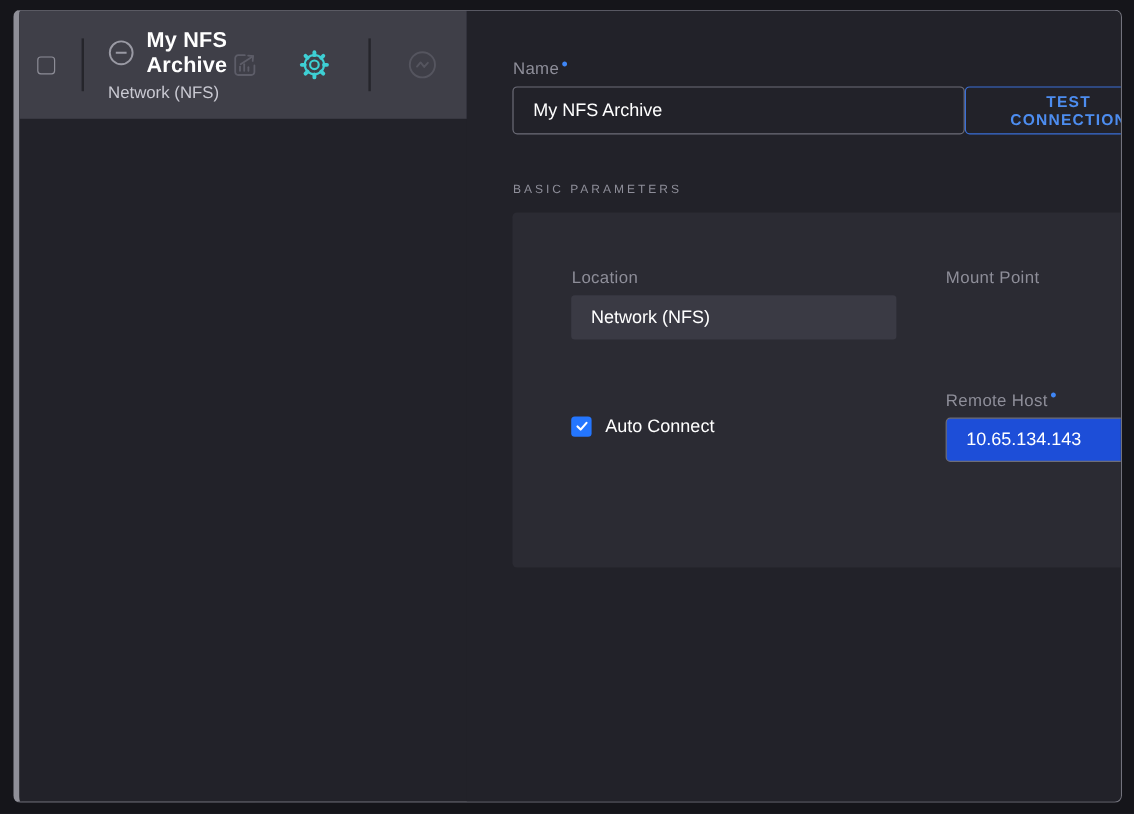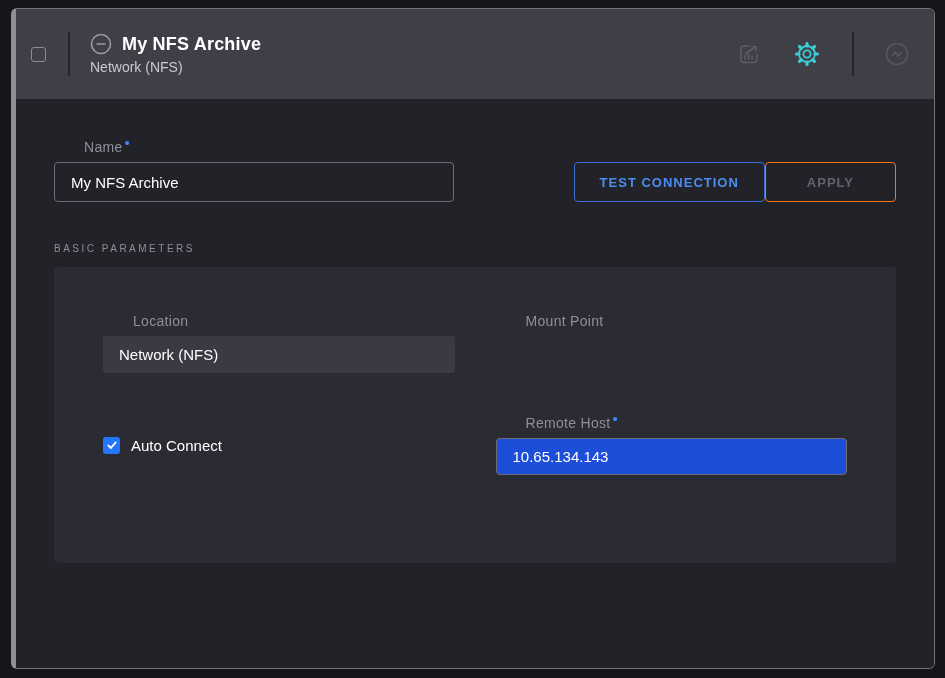--- a/index.html
+++ b/index.html
@@ -12,21 +12,21 @@
   }
   .card {
     position:absolute;
     top:8px; left:11px; right:10px; bottom:9px;
     background:#222229;
     border:1px solid #72727c;
     border-left:5px solid #8f8f98;
     border-radius:6px;
     overflow:hidden;
     display:flex;
-    flex-direction:column;
+    flex-direction:row;
   }
   
   .card-header {
     height:90px;
     flex:0 0 90px;
     background:#3f3f48;
     display:flex;
     align-items:center;
     padding:0 22px 0 15px;
   }
@@ -65,21 +65,20 @@
     padding:40px 38px 0 38px;
   }
   .name-row { display:flex; align-items:flex-end; }
   .name-field { width:400px; }
   .field-label {
     display:block;
     font-size:14px;
     color:#8e8e99;
     margin-bottom:7px;
     letter-spacing:.3px;
-    margin-left:30px;
   }
   .req-dot { color:#3f86f6; font-size:15px; vertical-align:4px; margin-left:2px; line-height:0; }
   .text-input {
     width:100%;
     height:40px;
     background:transparent;
     border:1px solid #6d6d78;
     border-radius:4px;
     color:#ffffff;
     font-size:15px;

